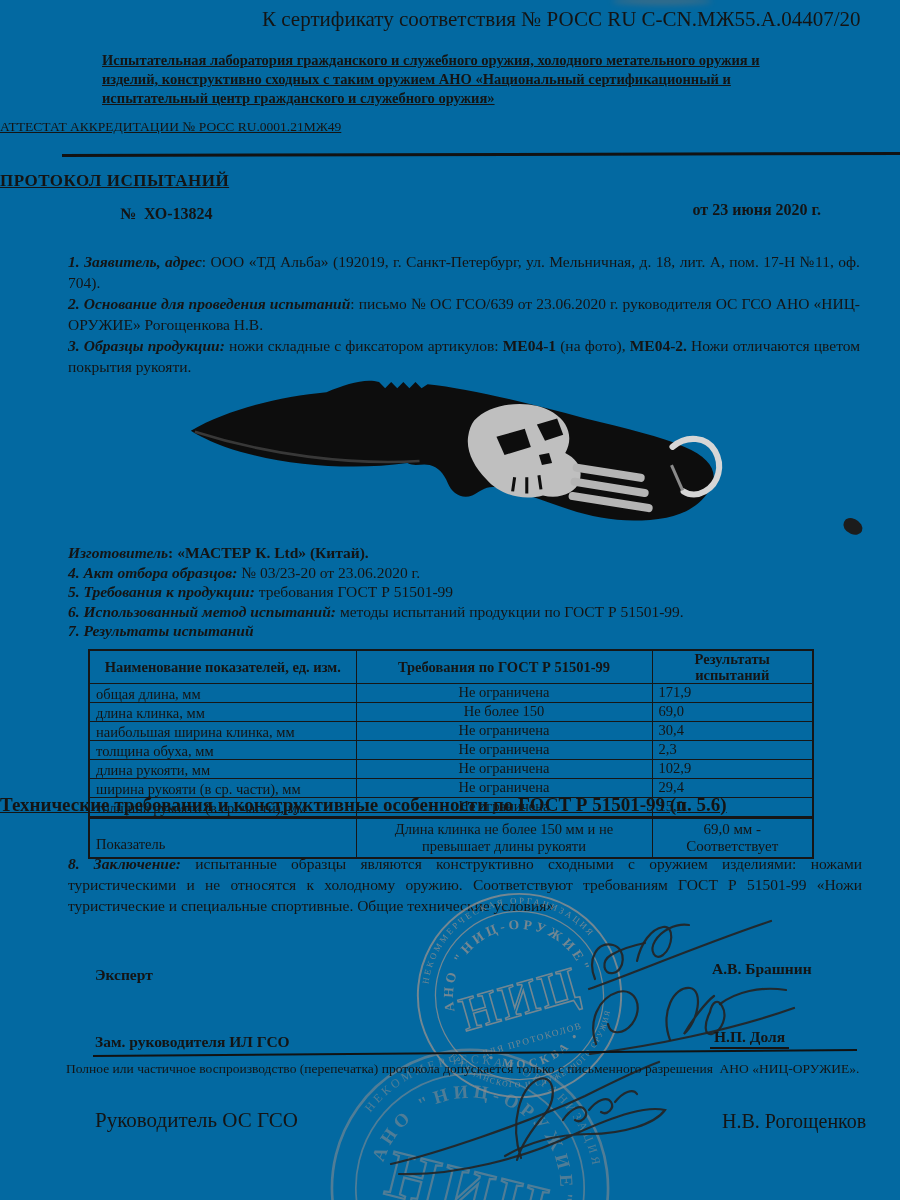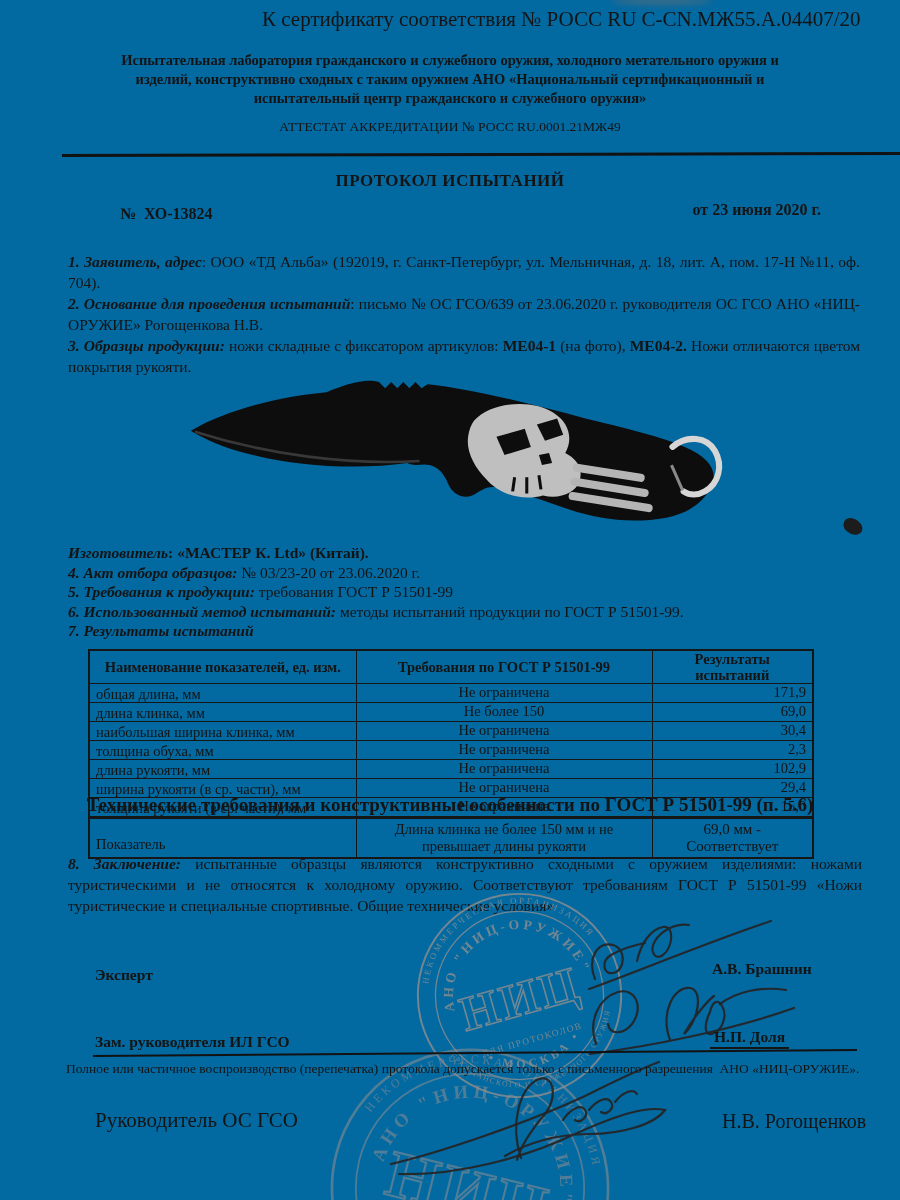--- a/index.html
+++ b/index.html
@@ -1,31 +1,31 @@
 <!DOCTYPE html>
 <html lang="ru"><head>
 <meta charset="utf-8">
 <style>
   html,body{margin:0;padding:0;background:#e8e8e8;}
   .page{position:relative;width:900px;height:1200px;background:#0369a1;overflow:hidden;
         font-family:"Liberation Serif", serif;color:#141414;margin:0 auto;}
   .abs{position:absolute;}
   .b{font-weight:bold;}
   .bi{font-weight:bold;font-style:italic;}
-  .center{text-align:center;}
+  .center{text-decoration:underline;}
   .just{text-align:justify;}
   p{margin:0;}
   table{border-collapse:collapse;table-layout:fixed;font-size:14.5px;}
   .t1, .t2{border:2px solid #161616;}
   .t1 td,.t1 th,.t2 td{border:1px solid #161616;padding:0 6px;overflow:hidden;}
   .t1 th{font-weight:bold;vertical-align:middle;height:21px;line-height:16px;}
   .t1 td{height:18px;line-height:16px;}
   .c-param{text-align:left;vertical-align:bottom;padding-bottom:1px;}
   .c-req{text-align:center;vertical-align:top;padding-top:1px;}
-  .c-res{text-align:right;vertical-align:top;padding-top:1px;margin-left:29px;}
+  .c-res{text-align:left;vertical-align:top;padding-top:1px;margin-left:29px;}
   .t2 td{height:34px;}
   .t2 .c-label{vertical-align:bottom;padding-bottom:4px;}
   .t2 .c-req2{text-align:center;vertical-align:middle;line-height:17px;}
   .t2 .c-res2{text-align:center;vertical-align:top;padding-top:2px;font-size:15px;}
   .rule{background:#121212;}
   .sig path{fill:none;stroke:#242424;stroke-width:2.2;stroke-linecap:round;opacity:.92;}
   .stamp text{font-family:"Liberation Serif",serif;}
   .nameline{border-bottom:2px solid #141414;}
   .smudge{background:#6f6f6f;filter:blur(3px);border-radius:50%;opacity:.5;}
 </style>

